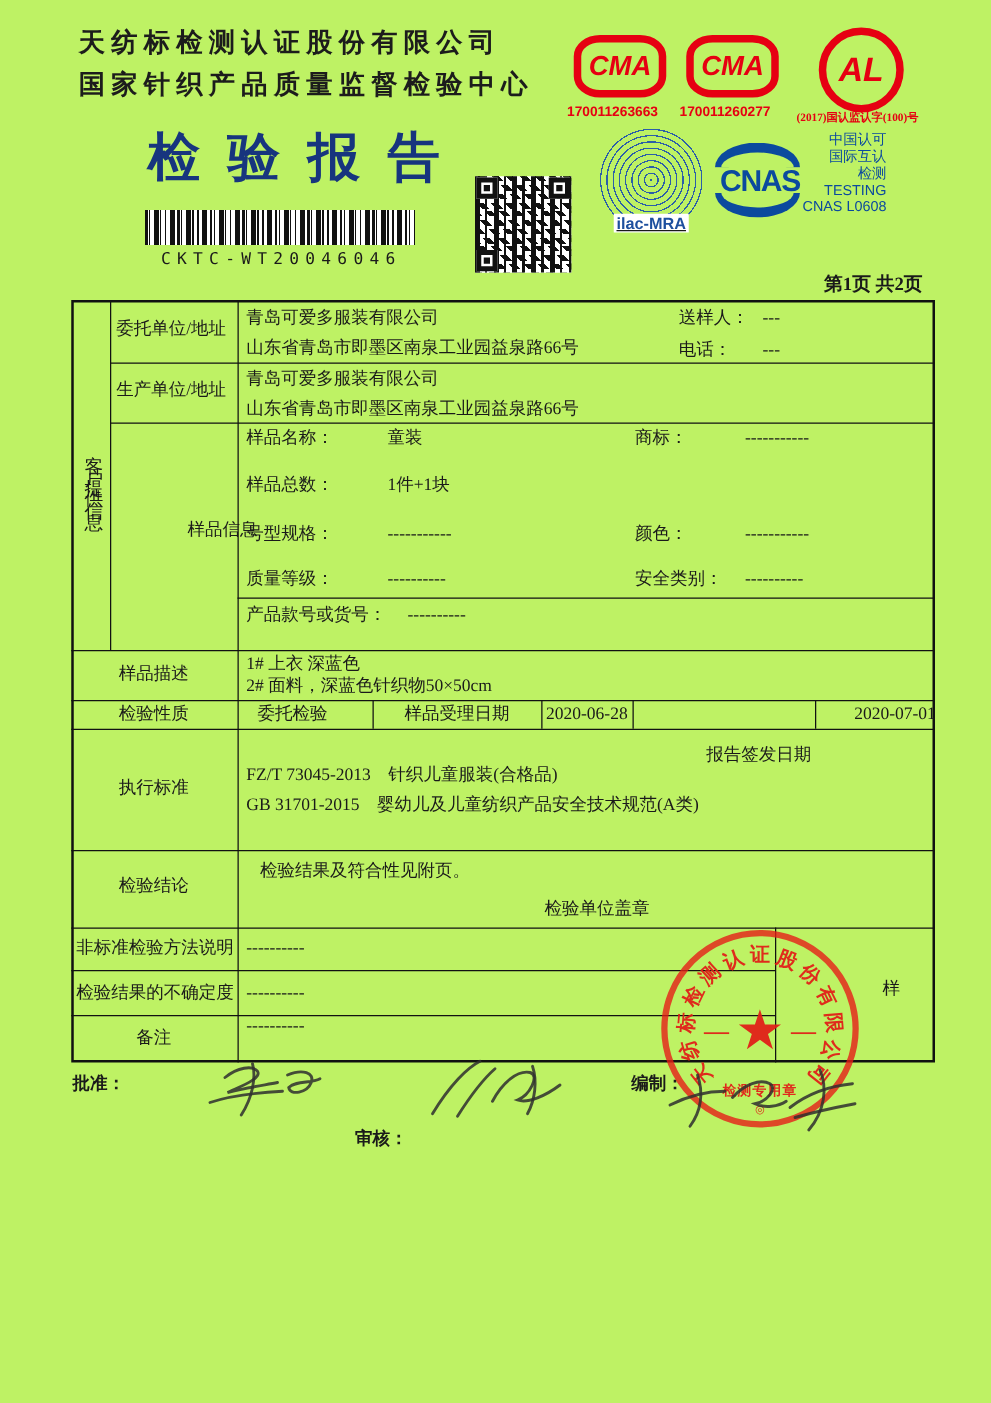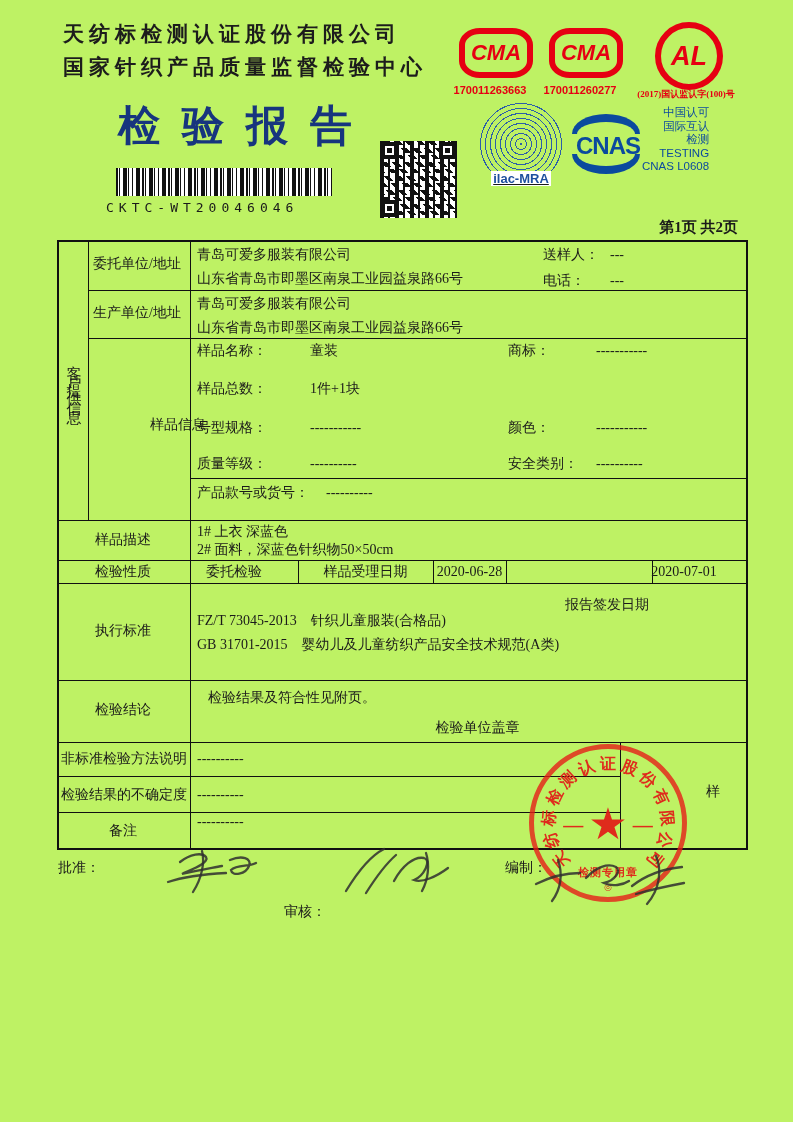--- a/index.html
+++ b/index.html
@@ -7,21 +7,21 @@
         font-family:"Liberation Serif","DejaVu Serif",serif;color:#1a1a1a;}
   .abs{position:absolute;}
   .t{font-size:14px;line-height:18px;white-space:nowrap;}
   .ctr{text-align:center;}
   
   .company{font-weight:bold;font-size:21px;letter-spacing:5px;color:#1c1c1c;white-space:nowrap;}
   .title{font-weight:bold;font-size:42px;letter-spacing:22px;color:#17357e;white-space:nowrap;}
   .pageinfo{font-weight:bold;font-size:15px;text-align:right;}
   
   .barcode{width:216px;height:28px;background:repeating-linear-gradient(90deg,#111 0 2px,#fff 2px 3px,#111 3px 4px,#fff 4px 7px,#111 7px 11px,#fff 11px 12px,#111 12px 13px,#fff 13px 16px,#111 16px 17px,#fff 17px 20px,#111 20px 24px,#fff 24px 26px);}
-  .bctext{width:238px;letter-spacing:5px;font-family:"DejaVu Sans Mono",monospace;font-size:13px;}
+  .bctext{width:238px;text-align:center;letter-spacing:5px;font-family:"DejaVu Sans Mono",monospace;font-size:13px;}
   .qr{width:77px;height:77px;background:
       repeating-linear-gradient(90deg,#111 0 4px,transparent 4px 8px,#111 8px 10px,transparent 10px 15px),
       repeating-linear-gradient(0deg,#fff 0 3px,transparent 3px 7px,#fff 7px 9px,transparent 9px 14px),
       repeating-linear-gradient(45deg,#111 0 4px,#fff 4px 8px);}
   .qr .f{position:absolute;width:17px;height:17px;border:4px solid #111;background:#fff;box-sizing:border-box;}
   .qr .f::after{content:"";position:absolute;left:2px;top:2px;width:5px;height:5px;background:#111;}
   .f.tl{left:1px;top:1px}.f.tr{right:1px;top:1px}.f.bl{left:1px;bottom:1px}
   
   .cma{width:62px;height:38px;border:6px solid #e60012;border-radius:21px/17px;display:flex;align-items:center;justify-content:center;
        font-family:"Liberation Sans",sans-serif;font-weight:bold;font-style:italic;font-size:22px;color:#e60012;}
@@ -45,21 +45,21 @@
   #stamp{position:absolute;left:529px;top:744px;width:158px;height:158px;border:5px solid rgba(230,28,24,.85);border-radius:50%;
          color:#e21c17;z-index:7;opacity:.93;box-sizing:border-box;}
   #stamp-ring span{position:absolute;left:50%;top:50%;width:18px;height:18px;margin:-9px 0 0 -9px;font-size:16px;font-weight:bold;text-align:center;transform-origin:center;}
   .star-row{position:absolute;left:0;top:56px;width:100%;display:flex;align-items:center;justify-content:center;gap:5px;}
   .star-row .dash{font-size:20px;font-weight:bold;}
   .star-row .star{font-size:44px;line-height:40px;}
   .stamp-cap{position:absolute;left:0;top:116px;width:100%;text-align:center;font-size:11px;font-weight:bold;letter-spacing:1px;}
   .stamp-sub{position:absolute;left:0;top:133px;width:100%;text-align:center;font-size:9px;}
   .sig{position:absolute;z-index:8;}
   .sig path{fill:none;stroke:#2f2f2f;stroke-width:2.3;stroke-linecap:round;opacity:.85;}
-  .foot-label{font-weight:normal;font-size:14px;}
+  .foot-label{font-weight:bold;font-size:14px;}
 </style>
 </head>
 <body>
 
 <div class="page">
 
   <div class="abs company" style="left:63px;top:20px;">天纺标检测认证股份有限公司</div>
   <div class="abs company" style="left:63px;top:53px;">国家针织产品质量监督检验中心</div>
 
   <div class="abs title" style="left:118px;top:98px;">检验报告</div>
@@ -157,21 +157,21 @@
 
   <div class="abs t" style="left:95px;top:531px;">样品描述</div>
   <div class="abs t" style="left:197px;top:523px;">1# 上衣 深蓝色</div>
   <div class="abs t" style="left:197px;top:541px;">2# 面料，深蓝色针织物50×50cm</div>
 
   <div class="abs t" style="left:95px;top:563px;">检验性质</div>
   <div class="abs t" style="left:206px;top:563px;">委托检验</div>
   <div class="abs t ctr" style="left:298px;top:563px;width:135px;">样品受理日期</div>
   <div class="abs t ctr" style="left:433px;top:563px;width:73px;">2020-06-28</div>
   <div class="abs t ctr" style="left:506px;top:596px;width:146px;padding-left:28px;">报告签发日期</div>
-  <div class="abs t ctr" style="left:636px;top:563px;width:96px;">2020-07-01</div>
+  <div class="abs t ctr" style="left:668px;top:563px;width:96px;">2020-07-01</div>
 
   <div class="abs t" style="left:95px;top:622px;">执行标准</div>
   <div class="abs t" style="left:197px;top:612px;">FZ/T 73045-2013　针织儿童服装(合格品)</div>
   <div class="abs t" style="left:197px;top:636px;">GB 31701-2015　婴幼儿及儿童纺织产品安全技术规范(A类)</div>
 
   <div class="abs t" style="left:95px;top:701px;">检验结论</div>
   <div class="abs t" style="left:208px;top:689px;">检验结果及符合性见附页。</div>
   <div class="abs t ctr" style="left:395px;top:719px;width:165px;">检验单位盖章</div>
 
   <div class="abs t" style="left:61px;top:750px;">非标准检验方法说明</div>

